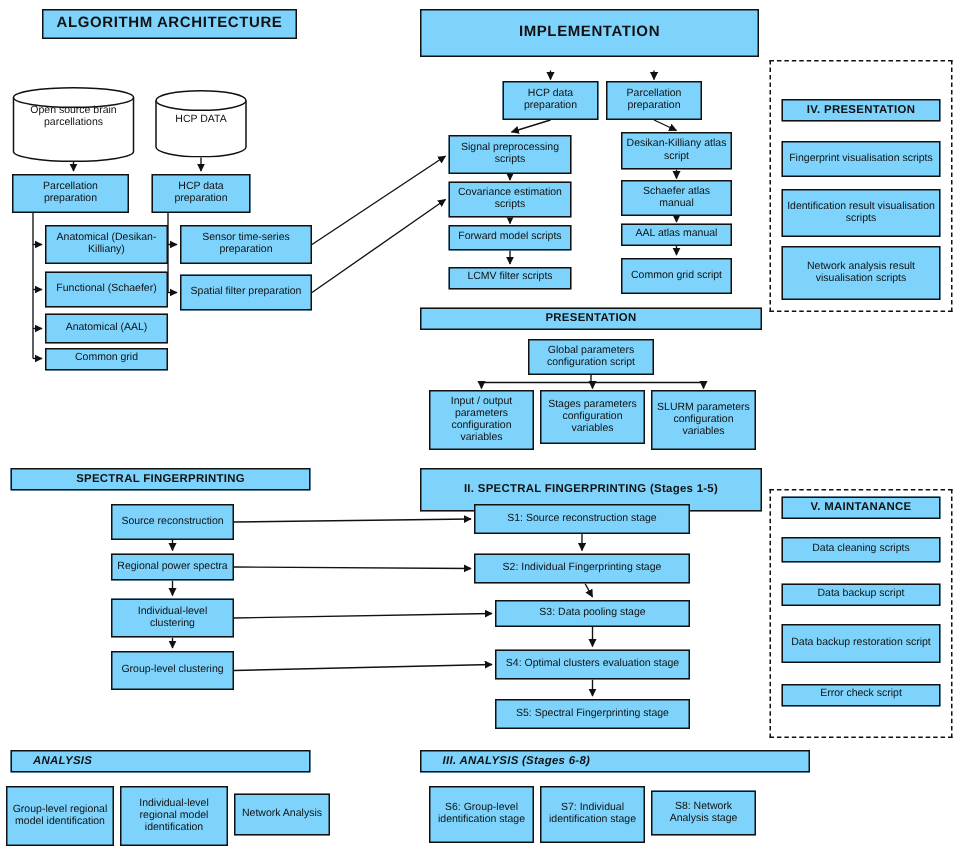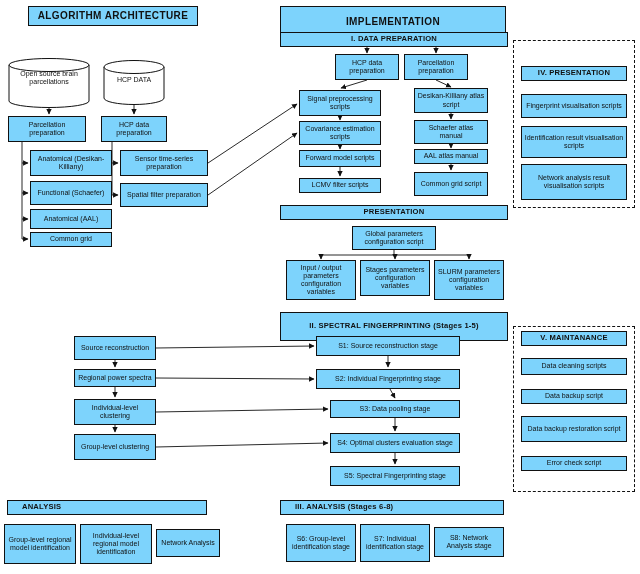--- a/index.html
+++ b/index.html
@@ -8,21 +8,21 @@
     font-family:"Liberation Sans", sans-serif; color:#111; overflow:hidden;
   }
   #wires { position:absolute; left:0; top:0; width:640px; height:574px; pointer-events:none; }
   .box {
     position:absolute; border:1px solid #111; background:#7dd3fc;
     display:flex; align-items:center; justify-content:center;
     text-align:center; font-size:7px; line-height:1.18;
     padding:1px 2px; box-sizing:border-box;
   }
   .sec  { font-weight:bold; font-size:7.6px; letter-spacing:.2px; }
-  .left { justify-content:flex-start; text-align:left; padding-left:14px; }
+  .left { justify-content:flex-start; text-align:left; padding-left:14px;font-style:italic; }
   .main-title { font-weight:bold; font-size:10px; letter-spacing:.4px; }
   .dashed { position:absolute; border:1px dashed #111; background:transparent; box-sizing:border-box; }
   .cyl { position:absolute; }
   .cyl svg { position:absolute; left:0; top:0; }
   .cyl .lbl {
     position:absolute; left:2px; right:2px; top:12px; text-align:center;
     font-size:7px; line-height:1.18;
   }
 </style>
 </head>
@@ -104,35 +104,35 @@
   <div class="box" style="left:101px;top:116px;width:66px;height:26px">HCP data preparation</div>
 
   <div class="box" style="left:30px;top:150px;width:82px;height:26px">Anatomical (Desikan-Killiany)</div>
   <div class="box" style="left:30px;top:181px;width:82px;height:24px">Functional (Schaefer)</div>
   <div class="box" style="left:30px;top:209px;width:82px;height:20px">Anatomical (AAL)</div>
   <div class="box" style="left:30px;top:232px;width:82px;height:15px">Common grid</div>
 
   <div class="box" style="left:120px;top:150px;width:88px;height:26px">Sensor time-series preparation</div>
   <div class="box" style="left:120px;top:183px;width:88px;height:24px">Spatial filter preparation</div>
 
+  <div class="box sec" style="left:7px;top:312px;width:200px;height:15px">SPECTRAL FINGERPRINTING</div>
 
   <div class="box" style="left:74px;top:336px;width:82px;height:24px">Source reconstruction</div>
   <div class="box" style="left:74px;top:369px;width:82px;height:18px">Regional power spectra</div>
   <div class="box" style="left:74px;top:399px;width:82px;height:26px">Individual-level clustering</div>
   <div class="box" style="left:74px;top:434px;width:82px;height:26px">Group-level clustering</div>
 
   <div class="box sec left" style="left:7px;top:500px;width:200px;height:15px">ANALYSIS</div>
 
   <div class="box" style="left:4px;top:524px;width:72px;height:40px">Group-level regional model identification</div>
   <div class="box" style="left:80px;top:524px;width:72px;height:40px">Individual-level regional model identification</div>
   <div class="box" style="left:156px;top:529px;width:64px;height:28px">Network Analysis</div>
 
   <div class="box main-title" style="left:280px;top:6px;width:226px;height:32px">IMPLEMENTATION</div>
 
-  <div class="box sec" style="left:280px;top:32px;width:228px;height:15px">I. DATA PREPARATION</div>
 
   <div class="box" style="left:335px;top:54px;width:64px;height:26px">HCP data preparation</div>
   <div class="box" style="left:404px;top:54px;width:64px;height:26px">Parcellation preparation</div>
 
   <div class="box" style="left:299px;top:90px;width:82px;height:26px">Signal preprocessing scripts</div>
   <div class="box" style="left:299px;top:121px;width:82px;height:24px">Covariance estimation scripts</div>
   <div class="box" style="left:299px;top:150px;width:82px;height:17px">Forward model scripts</div>
   <div class="box" style="left:299px;top:178px;width:82px;height:15px">LCMV filter scripts</div>
 
   <div class="box" style="left:414px;top:88px;width:74px;height:25px">Desikan-Killiany atlas script</div>
@@ -149,21 +149,21 @@
   <div class="box" style="left:434px;top:260px;width:70px;height:40px">SLURM parameters configuration variables</div>
 
   <div class="box sec" style="left:280px;top:312px;width:228px;height:29px">II. SPECTRAL FINGERPRINTING (Stages 1-5)</div>
 
   <div class="box" style="left:316px;top:336px;width:144px;height:20px">S1: Source reconstruction stage</div>
   <div class="box" style="left:316px;top:369px;width:144px;height:20px">S2: Individual Fingerprinting stage</div>
   <div class="box" style="left:330px;top:400px;width:130px;height:18px">S3: Data pooling stage</div>
   <div class="box" style="left:330px;top:433px;width:130px;height:20px">S4: Optimal clusters evaluation stage</div>
   <div class="box" style="left:330px;top:466px;width:130px;height:20px">S5: Spectral Fingerprinting stage</div>
 
-  <div class="box sec left" style="left:280px;top:500px;width:224px;height:15px">III. ANALYSIS (Stages 6-8)</div>
+  <div class="box sec left" style="left:280px;top:500px;width:260px;height:15px">III. ANALYSIS (Stages 6-8)</div>
 
   <div class="box" style="left:286px;top:524px;width:70px;height:38px">S6: Group-level identification stage</div>
   <div class="box" style="left:360px;top:524px;width:70px;height:38px">S7: Individual identification stage</div>
   <div class="box" style="left:434px;top:527px;width:70px;height:30px">S8: Network Analysis stage</div>
 
   <div class="dashed" style="left:513px;top:40px;width:122px;height:168px"></div>
   <div class="box sec" style="left:521px;top:66px;width:106px;height:15px">IV. PRESENTATION</div>
   <div class="box" style="left:521px;top:94px;width:106px;height:24px">Fingerprint visualisation scripts</div>
   <div class="box" style="left:521px;top:126px;width:106px;height:32px">Identification result visualisation scripts</div>
   <div class="box" style="left:521px;top:164px;width:106px;height:36px">Network analysis result visualisation scripts</div>

